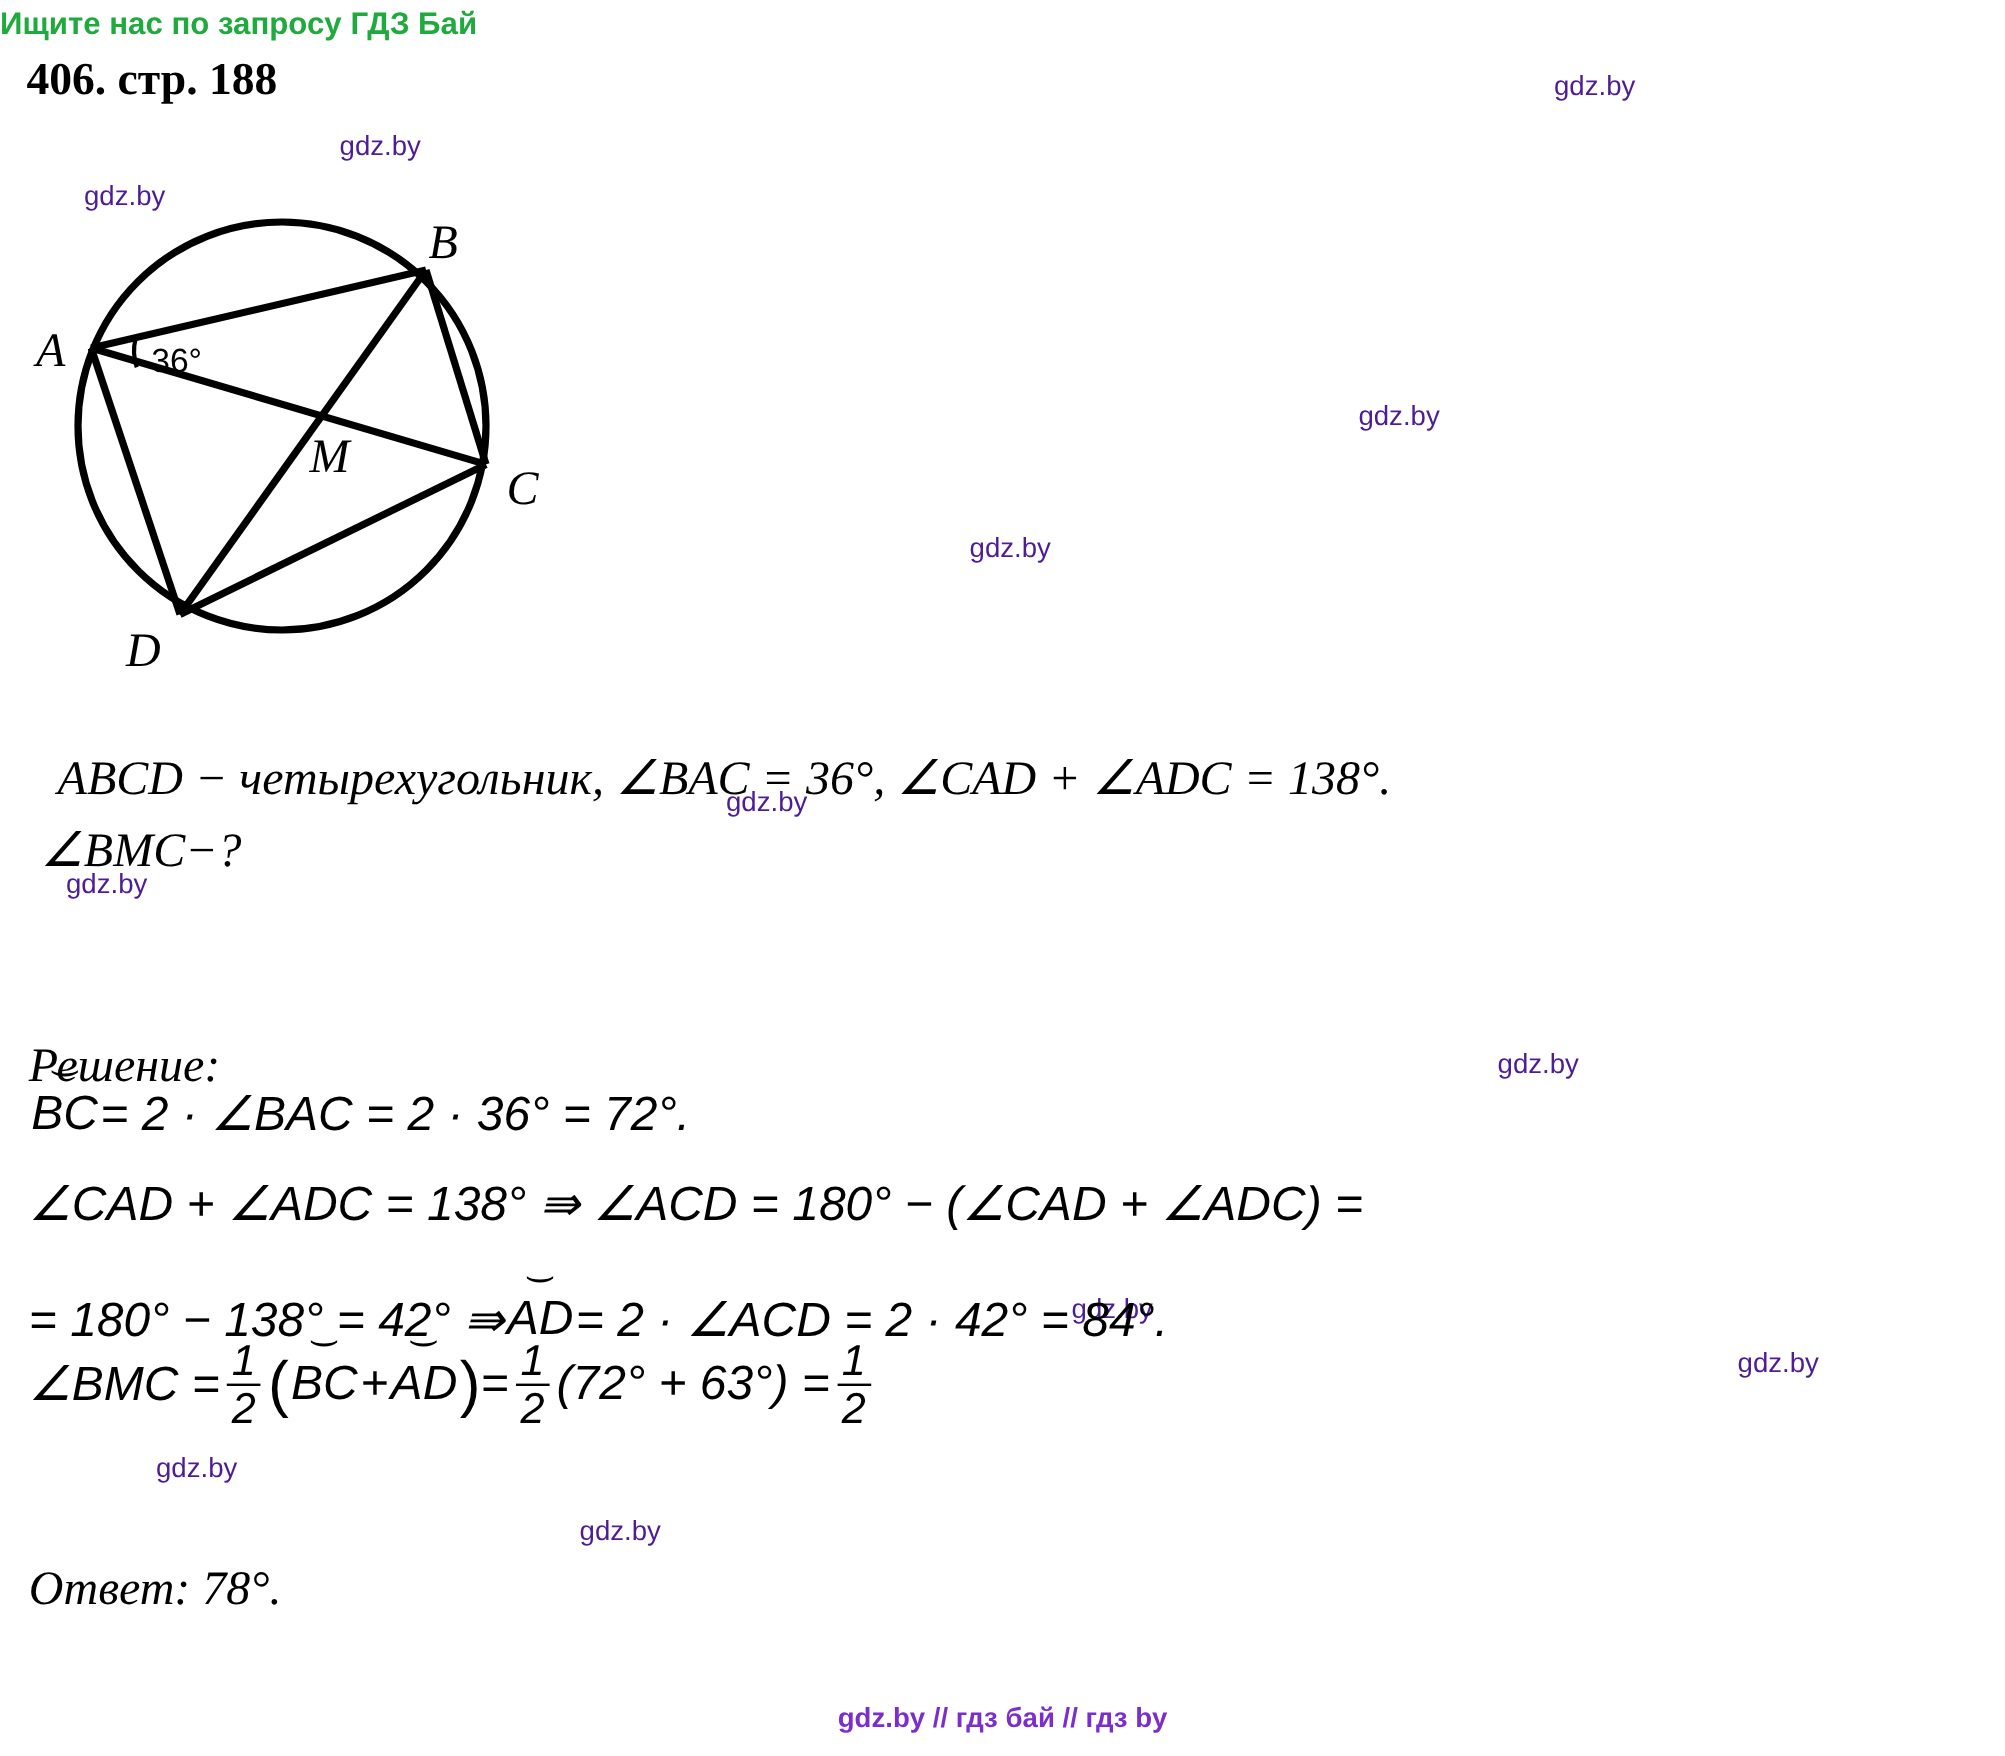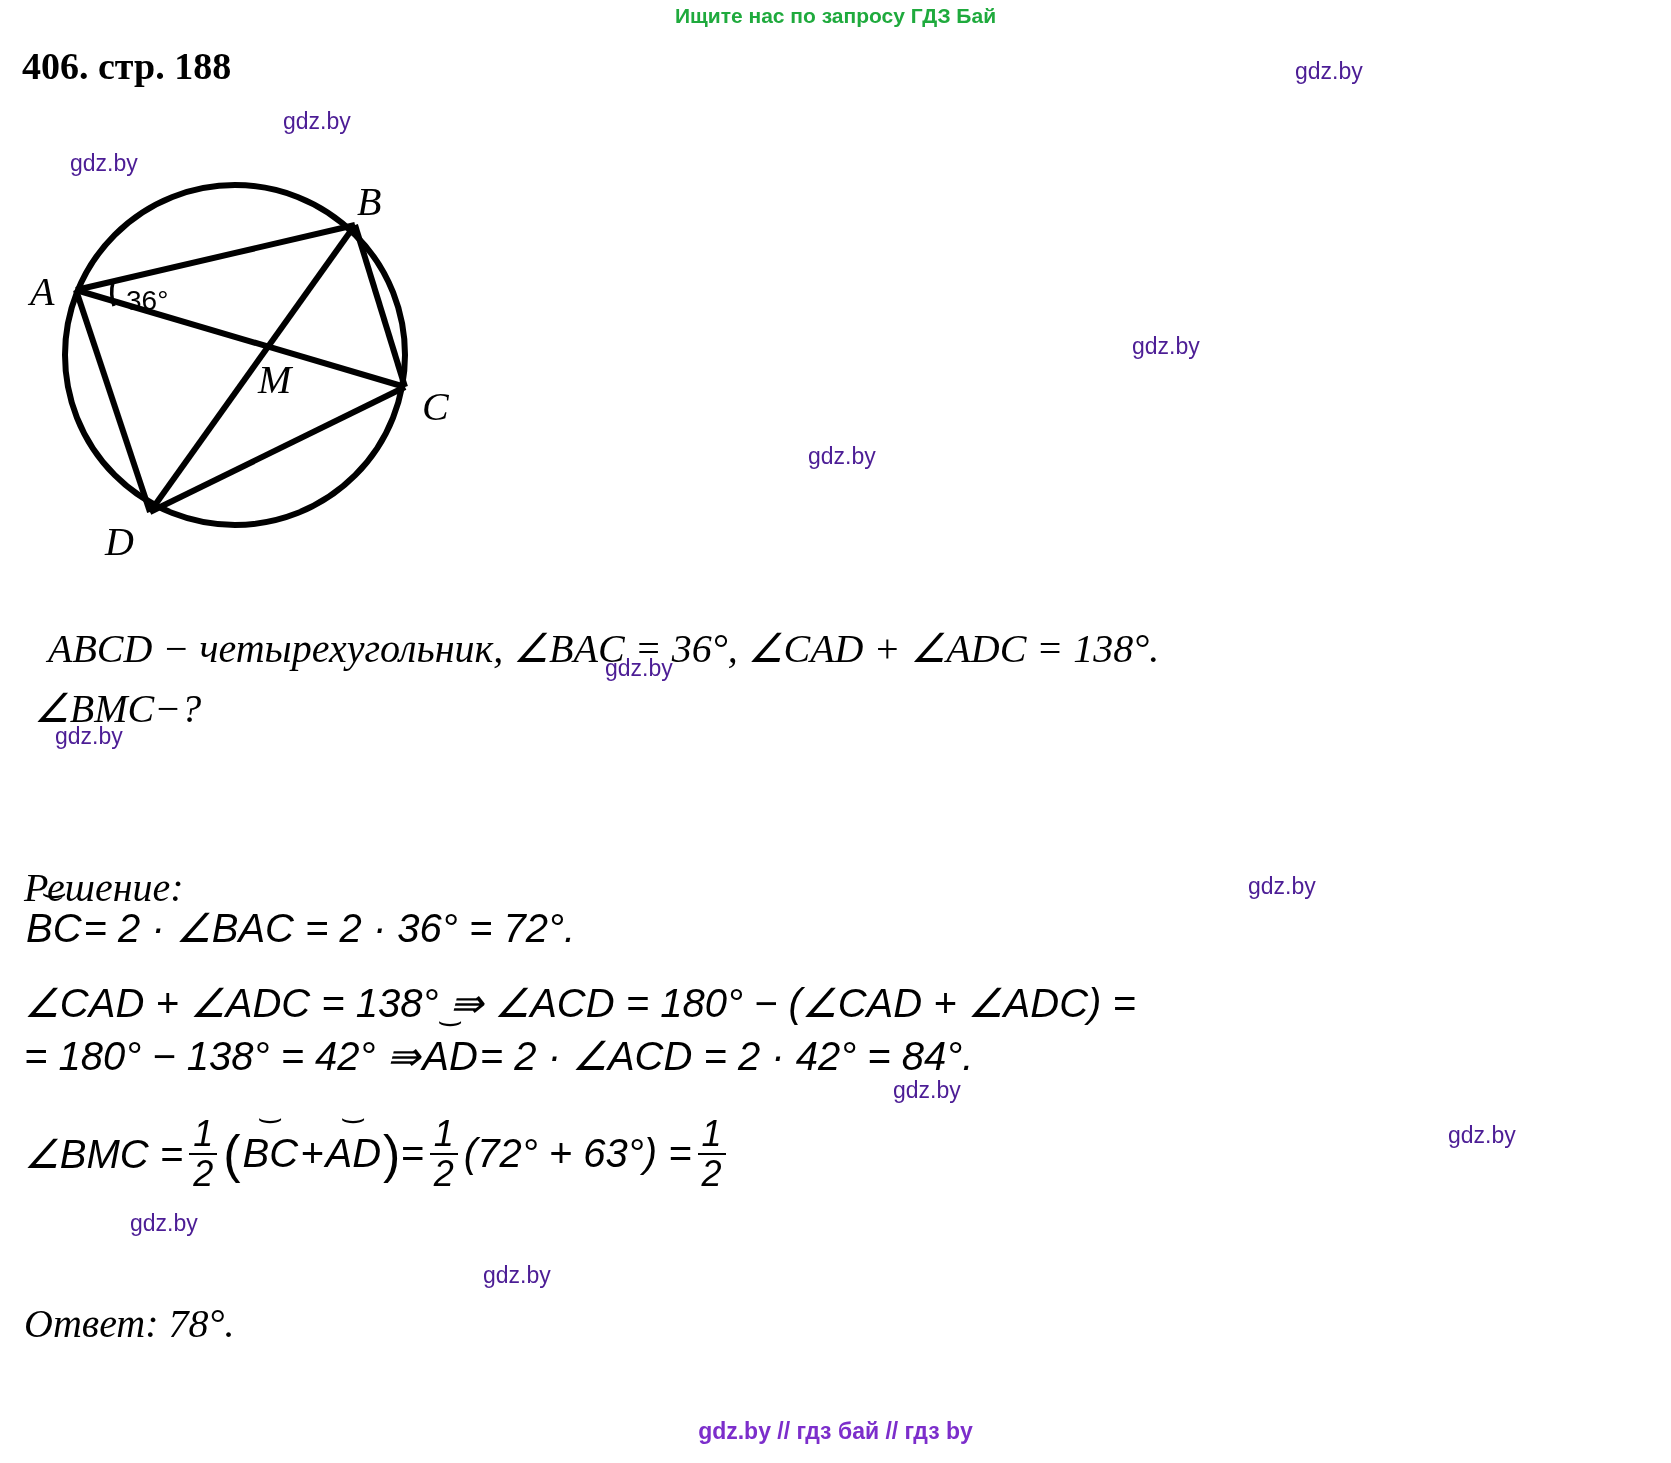--- a/index.html
+++ b/index.html
@@ -13,24 +13,24 @@
     position: relative;
     font-family: "Liberation Serif", serif;
     color: #000000;
     overflow: hidden;
   }
   .top-banner {
     position: absolute;
     top: 4px;
     left: 0;
     width: 100%;
-    text-align: center;
+    text-align: left;
     color: #1faa3d;
     font-family: "Liberation Sans", sans-serif;
-    font-size: 21px;
+    font-size: 26px;
     font-weight: bold;
   }
   .task-number {
     position: absolute;
     top: 44px;
     left: 22px;
     font-size: 38px;
     font-weight: bold;
     font-family: "Liberation Serif", serif;
   }
@@ -71,21 +71,21 @@
     left: 24px;
     font-family: Liberation Sans, sans-serif;
     font-style: italic;
     font-size: 40px;
     white-space: nowrap;
     display: flex;
     align-items: center;
   }
   .l1 { top: 905px; }
   .l2 { top: 980px; }
-  .l3 { top: 1033px; }
+  .l3 { top: 1076px; }
   .l4 { top: 1115px; }
   .answer {
     position: absolute;
     left: 24px;
     top: 1300px;
     font-size: 40px;
     font-style: italic;
     font-family: "Liberation Serif", serif;
   }
   .frac {

